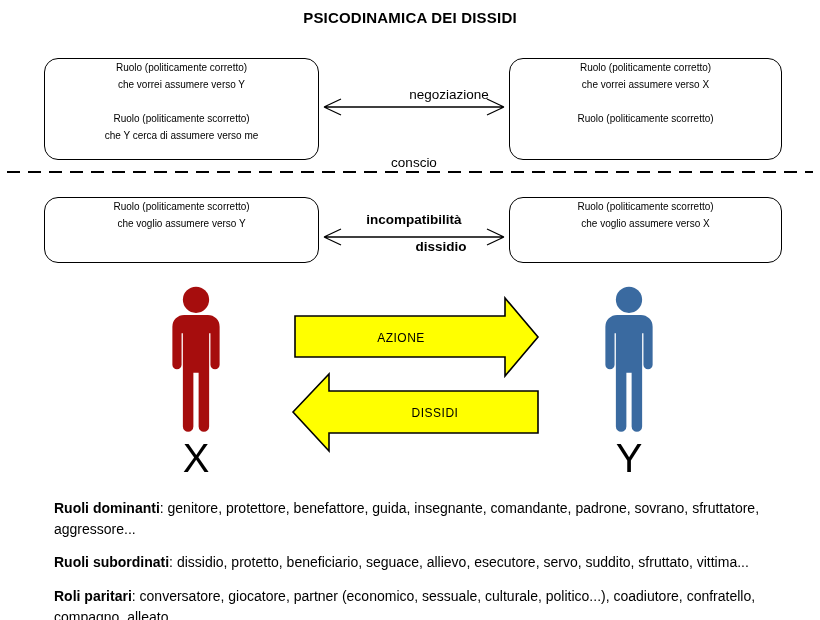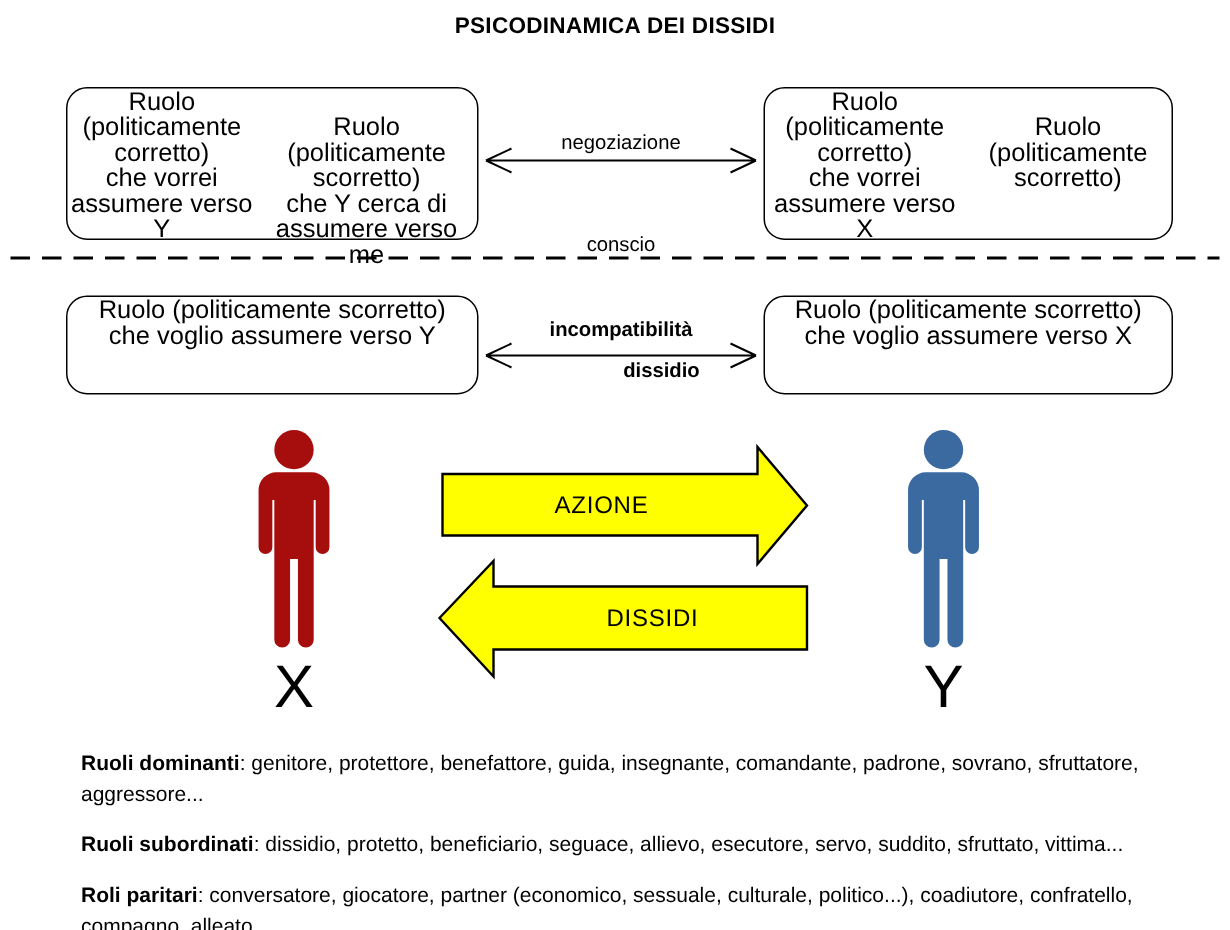--- a/index.html
+++ b/index.html
@@ -6,41 +6,41 @@
   .stage{
     position:relative;width:820px;height:620px;background:#ffffff;
     font-family:"Liberation Sans", sans-serif;color:#000;overflow:hidden;
   }
   .title{
     position:absolute;left:0;top:9px;width:820px;margin:0;
     text-align:center;font-size:15px;font-weight:bold;letter-spacing:.2px;
   }
   .rbox{
     position:absolute;border:1.4px solid #000;border-radius:14px;background:#fff;
-    display:flex;flex-direction:row;justify-content:center;
-    text-align:center;font-size:17px;line-height:17px;
+    display:flex;flex-direction:column;
+    text-align:center;font-size:10px;line-height:17px;
   }
   .rbox p{margin:0;}
   .rbox p + p{margin-top:17px;}
   .box-tl{left:44px;top:58px;width:273px;height:100px;}
   .box-tr{left:509px;top:58px;width:271px;height:100px;}
   .box-bl{left:44px;top:197px;width:273px;height:64px;}
   .box-br{left:509px;top:197px;width:271px;height:64px;}
   .abs{position:absolute;}
   .midlabel{
     position:absolute;left:320px;width:188px;text-align:center;
     font-size:13.5px;line-height:15px;
   }
   .bold{font-weight:bold;}
   .darrow{position:absolute;}
   .darrow path{stroke:#000;stroke-width:1.3;fill:none;}
   .divider line{stroke:#000;stroke-width:2;stroke-dasharray:13,8;}
   .bigarrow polygon{stroke:#000;stroke-width:1.6;stroke-linejoin:miter;}
   .arrowtext{
-    position:absolute;text-align:center;font-size:16px;letter-spacing:.5px;
+    position:absolute;text-align:center;font-size:12px;letter-spacing:.5px;
     line-height:20px;
   }
   .actor-label{
     position:absolute;width:66px;text-align:center;
     font-size:40px;font-weight:400;line-height:42px;
   }
   .legend{
     position:absolute;left:42px;top:486px;width:752px;
     font-size:14px;line-height:21px;
   }
@@ -70,21 +70,21 @@
   <div class="rbox box-tr">
     <p>
       <span>Ruolo (politicamente corretto)</span><br>
       <span>che vorrei assumere verso X</span>
     </p>
     <p>
       <span>Ruolo (politicamente scorretto)</span><br>
     </p>
   </div>
 
-  <div class="midlabel" style="top:87px;">negoziazione</div>
+  <div class="midlabel" style="top:87px;padding-left:35px;">negoziazione</div>
   <svg class="darrow" style="left:320px;top:97px;" width="188" height="20">
     <path d="M4,10 H184 M4,10 L21,2 M4,10 L21,18 M184,10 L167,2 M184,10 L167,18"></path>
   </svg>
 
   <div class="midlabel" style="top:155px;">conscio</div>
   <svg class="divider abs" style="left:6px;top:168px;" width="808" height="8">
     <line x1="1" y1="4" x2="807" y2="4"></line>
   </svg>
 
   <div class="rbox box-bl">

